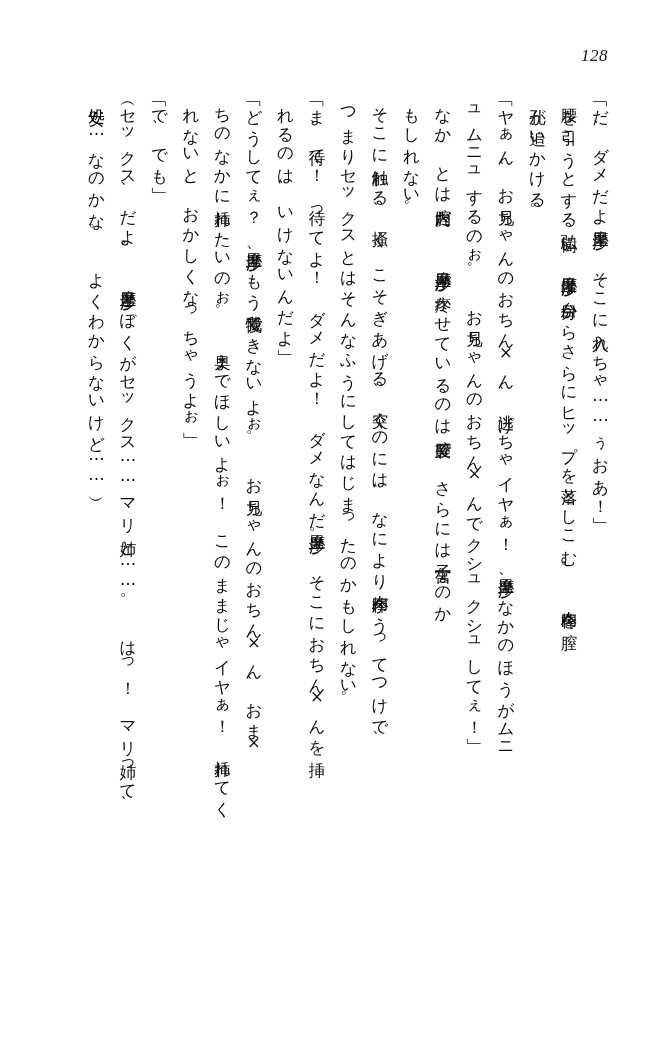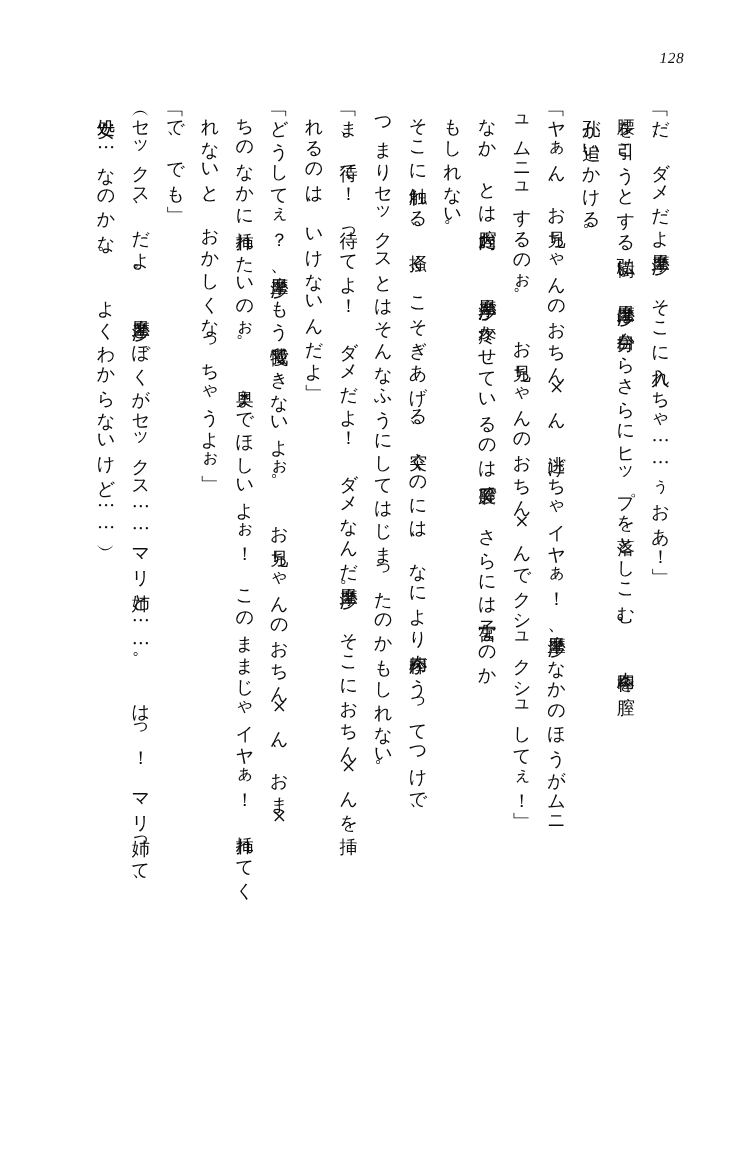--- a/index.html
+++ b/index.html
@@ -17,23 +17,23 @@
   .page {
     position: relative;
     width: 668px;
     height: 1050px;
     background: #ffffff;
     box-sizing: border-box;
   }
   .page-number {
     position: absolute;
     top: 46px;
-    right: 46px;
+    right: 60px;
     font-family: "Liberation Serif", "DejaVu Serif", serif;
-    font-size: 14px;
+    font-size: 17px;
     font-style: italic;
     color: #111111;
     letter-spacing: 0.5px;
   }
   .text-body {
     position: absolute;
     top: 96px;
     right: 52px;
     left: 36px;
     height: 920px;

